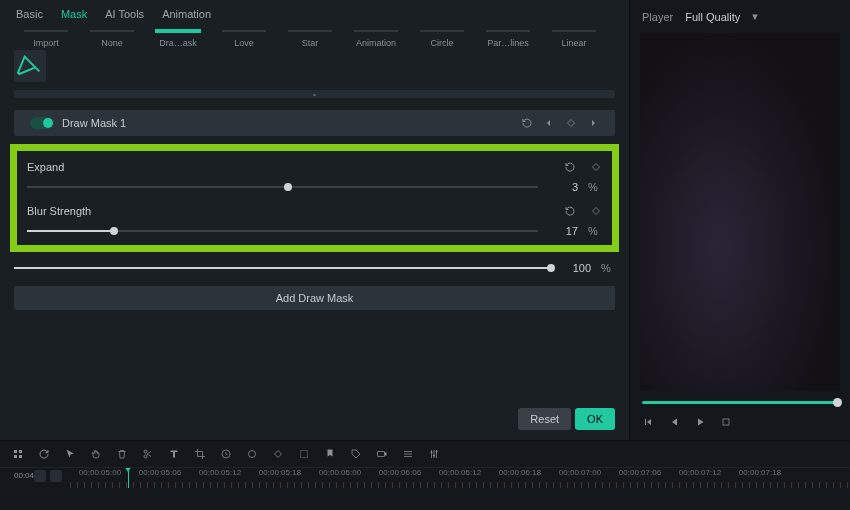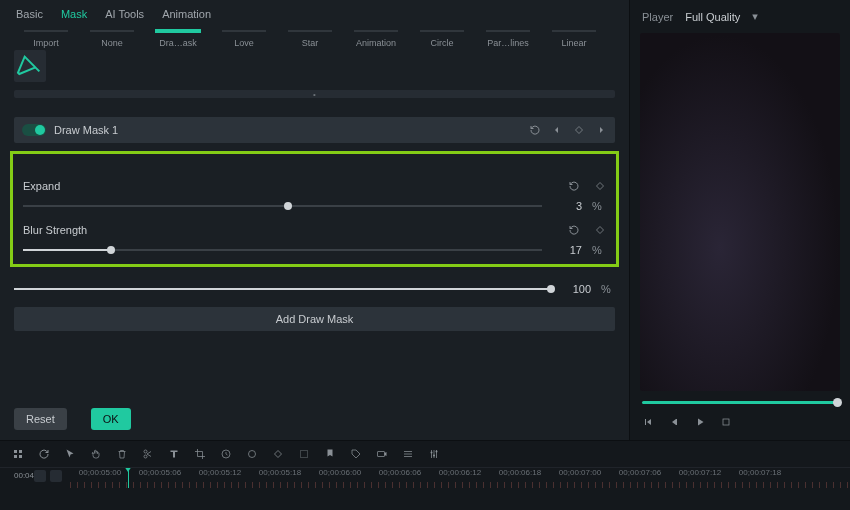--- a/index.html
+++ b/index.html
@@ -22,42 +22,42 @@
   .shape { width: 56px; text-align: center; cursor: pointer; }
   .shape-thumb { width: 44px; height: 2px; background: #30363c; margin: 0 auto 6px; }
   .shape.active .shape-thumb { background: #20c9a0; box-shadow: 0 0 0 1px #20c9a0; }
   .shape-label { font-size: 9px; color: #8a9096; white-space: nowrap; overflow: hidden; text-overflow: ellipsis; }
 
   .section-label { padding: 8px 14px 6px; font-size: 11px; color: #c8ccd0; }
 
   .custom-box { margin: 0 14px 8px; height: 32px; width: 32px; background: #262c33; border-radius: 2px; display: flex; align-items: center; justify-content: center; color: #20c9a0; }
   .collapse-bar { margin: 0 14px; height: 8px; background: #262c33; border-radius: 2px; display: flex; align-items: center; justify-content: center; color: #6a7076; font-size: 8px; }
 
-  .mask-header { margin: 19px 14px 2px; background: #2c333a; border-radius: 2px; display: flex; align-items: center; padding: 7px 8px; }
+  .mask-header { margin: 12px 14px 2px; background: #2c333a; border-radius: 2px; display: flex; align-items: center; padding: 7px 16px; }
   .toggle { width: 24px; height: 12px; background: #1a4f43; border-radius: 6px; position: relative; margin-right: 8px; }
   .toggle::after { content: ''; position: absolute; right: 1px; top: 1px; width: 10px; height: 10px; background: #20c9a0; border-radius: 50%; }
   .mask-header-right { margin-left: auto; display: flex; gap: 10px; color: #8a9096; }
   .icon-sm { width: 12px; height: 12px; cursor: pointer; }
 
-  .highlight { margin: 6px 10px 8px; border: 3px solid #84cc16; padding: 22px 6px 8px; }
+  .highlight { margin: 6px 10px 2px; border: 7px solid #84cc16; padding: 6px 6px 8px; }
   .prop { padding: 4px 14px 0; }
   .highlight .prop { padding: 4px 4px 0; }
   .prop-head { display: flex; align-items: center; margin-bottom: 8px; }
   .prop-label { font-size: 11px; color: #c8ccd0; }
   .prop-icons { margin-left: auto; display: flex; gap: 14px; color: #8a9096; }
   .prop-row { display: flex; align-items: center; gap: 10px; }
   .slider-track { flex: 1; height: 2px; background: #3a4046; position: relative; cursor: pointer; }
   .slider-fill { position: absolute; height: 2px; background: #d0d4d8; left: 0; top: 0; }
   .slider-thumb { position: absolute; width: 8px; height: 8px; background: #d0d4d8; border-radius: 50%; top: -3px; transform: translateX(-50%); }
   .val { width: 30px; text-align: right; color: #c8ccd0; font-size: 11px; }
   .unit { width: 14px; color: #8a9096; font-size: 11px; }
 
   .add-btn { margin: 12px 14px 6px; background: #2c333a; text-align: center; padding: 6px; border-radius: 2px; color: #c8ccd0; cursor: pointer; font-size: 11px; }
 
-  .footer-btns { display: flex; justify-content: flex-start; gap: 24px; padding: 10px 14px; }
+  .footer-btns { display: flex; justify-content: flex-end; gap: 4px; padding: 10px 14px; }
   .btn { padding: 5px 12px; border-radius: 3px; font-size: 11px; cursor: pointer; border: none; }
   .btn-gray { background: #3a4046; color: #c8ccd0; }
   .btn-teal { background: #20c9a0; color: #0c0f12; }
 
   .player-head { display: flex; align-items: center; padding: 10px 12px; gap: 12px; color: #8a9096; font-size: 11px; }
   .player-view { flex: 1; margin: 0 10px; background: radial-gradient(ellipse at 40% 60%, #2a2536 0%, #131016 70%); border-radius: 2px; }
   .player-scrub { margin: 10px 12px 6px; height: 3px; background: #20c9a0; border-radius: 2px; position: relative; }
   .player-scrub::after { content: ''; position: absolute; right: -4px; top: -3px; width: 9px; height: 9px; background: #d0d4d8; border-radius: 50%; }
   .player-ctrls { display: flex; gap: 14px; padding: 6px 12px 12px; color: #8a9096; }
 

